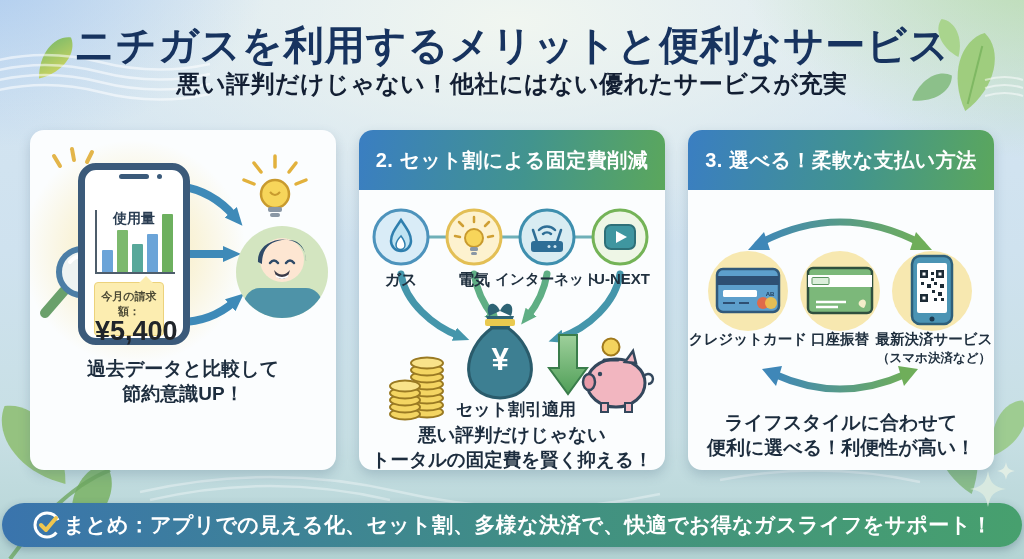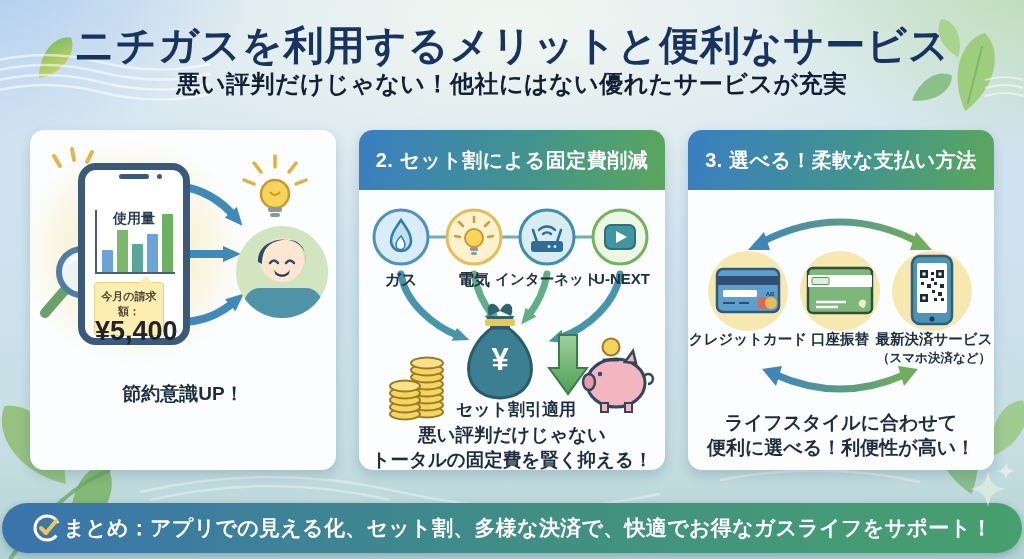--- a/index.html
+++ b/index.html
@@ -51,21 +51,21 @@
   .discount-label { position:absolute; left:8px; right:0; top:208px; text-align:center;
     font-size:17px; font-weight:800; color:#1d2d3e; }
   .bag-yen { position:absolute; left:121px; top:152px; width:40px; text-align:center;
     font-size:31px; font-weight:900; color:#fff; }
   
   .pay-label { position:absolute; top:140px; transform:translateX(-50%); font-weight:800;
     font-size:14.5px; color:#20303f; white-space:nowrap; }
   .pay-sublabel { position:absolute; top:160px; transform:translateX(-50%); font-weight:700;
     font-size:12.5px; color:#20303f; white-space:nowrap; }
   
-  .summary { position:absolute; left:2px; top:503px; width:1020px; height:50px; border-radius:25px;
+  .summary { position:absolute; left:2px; top:503px; width:1020px; height:44px; border-radius:25px;
     background:linear-gradient(90deg,#3a74ad 0%,#419082 55%,#47a06e 100%);
     display:flex; align-items:center; justify-content:center; gap:0;
     box-shadow:0 3px 8px rgba(40,70,90,.3); }
   .summary-text { color:#fff; font-size:21px; font-weight:800; letter-spacing:.3px; }
 </style>
 </head>
 <body>
 
 <div class="stage">
 
@@ -196,21 +196,21 @@
             <div class="ubar" style="height: 28px; background: rgb(88, 168, 154);"></div>
             <div class="ubar" style="height: 38px; background: rgb(107, 164, 216);"></div>
             <div class="ubar" style="height: 58px; background: rgb(109, 176, 95);"></div>
           </div>
       </div>
       <div class="bill-box">
         <span class="bill-label">今月の請求額：</span>
         <span class="bill-amount">¥5,400</span>
       </div>
       <div class="caption" style="top:226px;">
-        <br>
+        <span>過去データと比較して</span><br>
         <span>節約意識UP！</span>
       </div>
     </div>
   </div>
 
   <div class="card card-2">
     <div class="card-head oneline">
       <span>2. セット割による固定費削減</span>
     </div>
     <div class="card-body">

